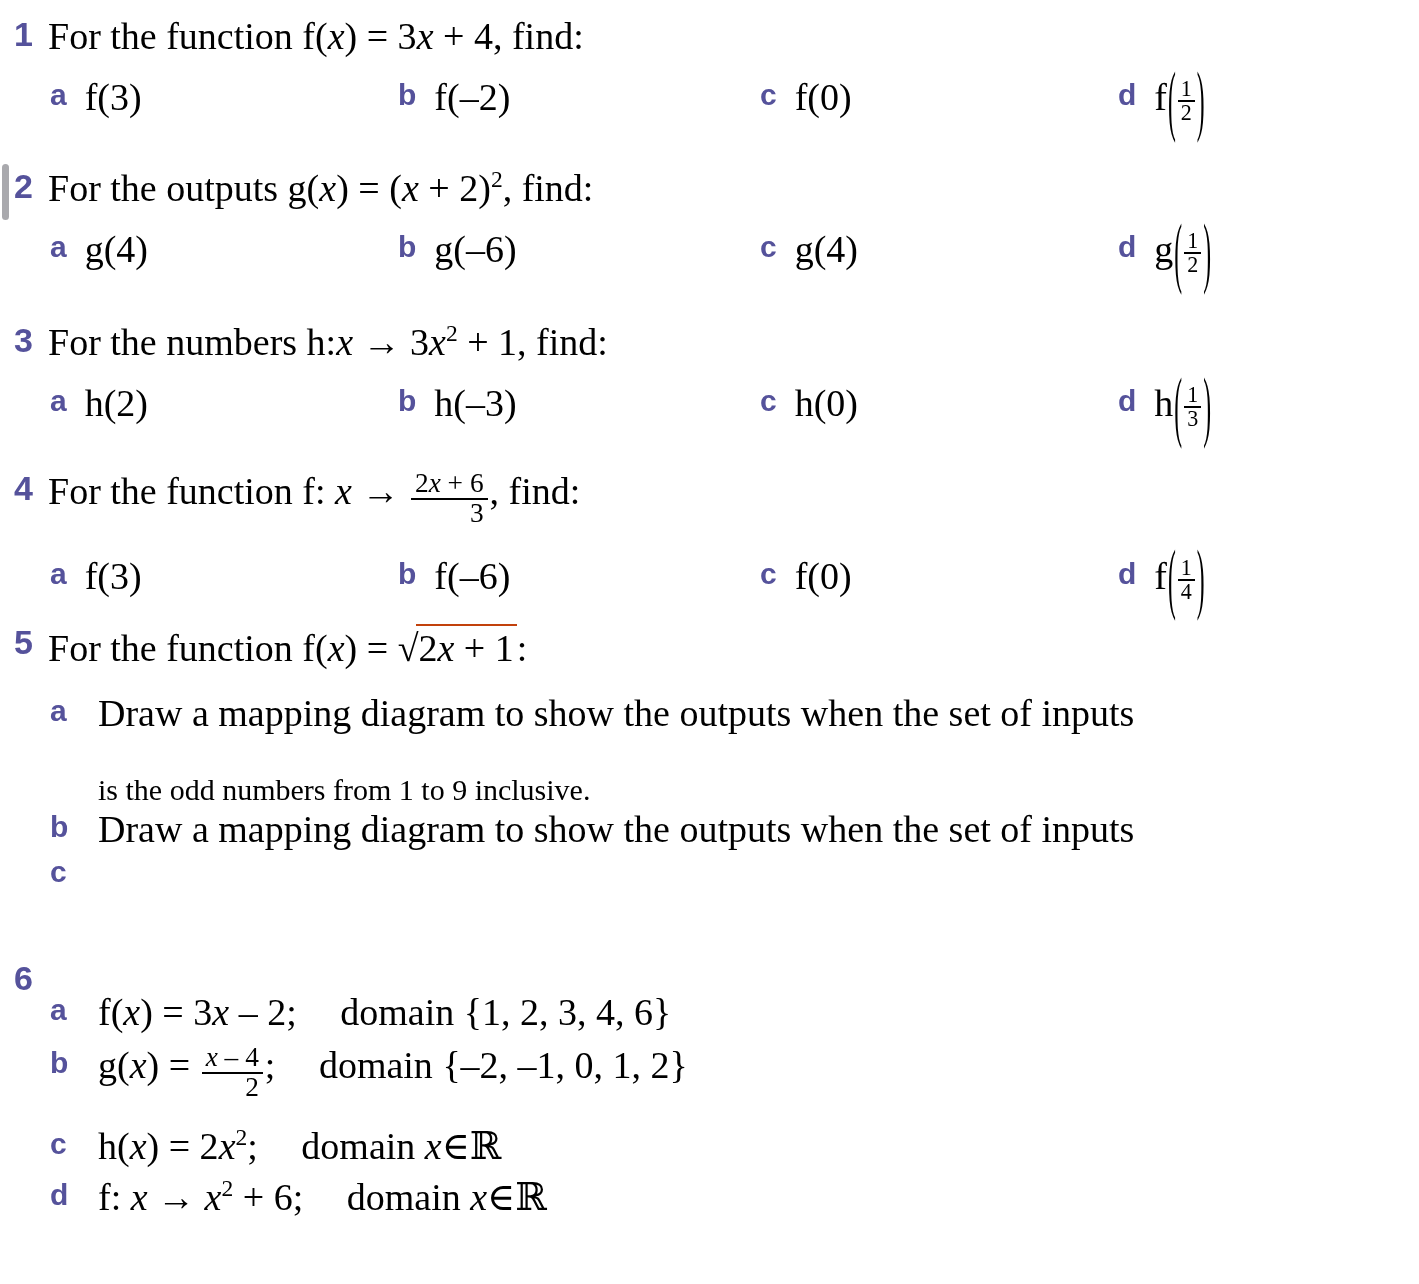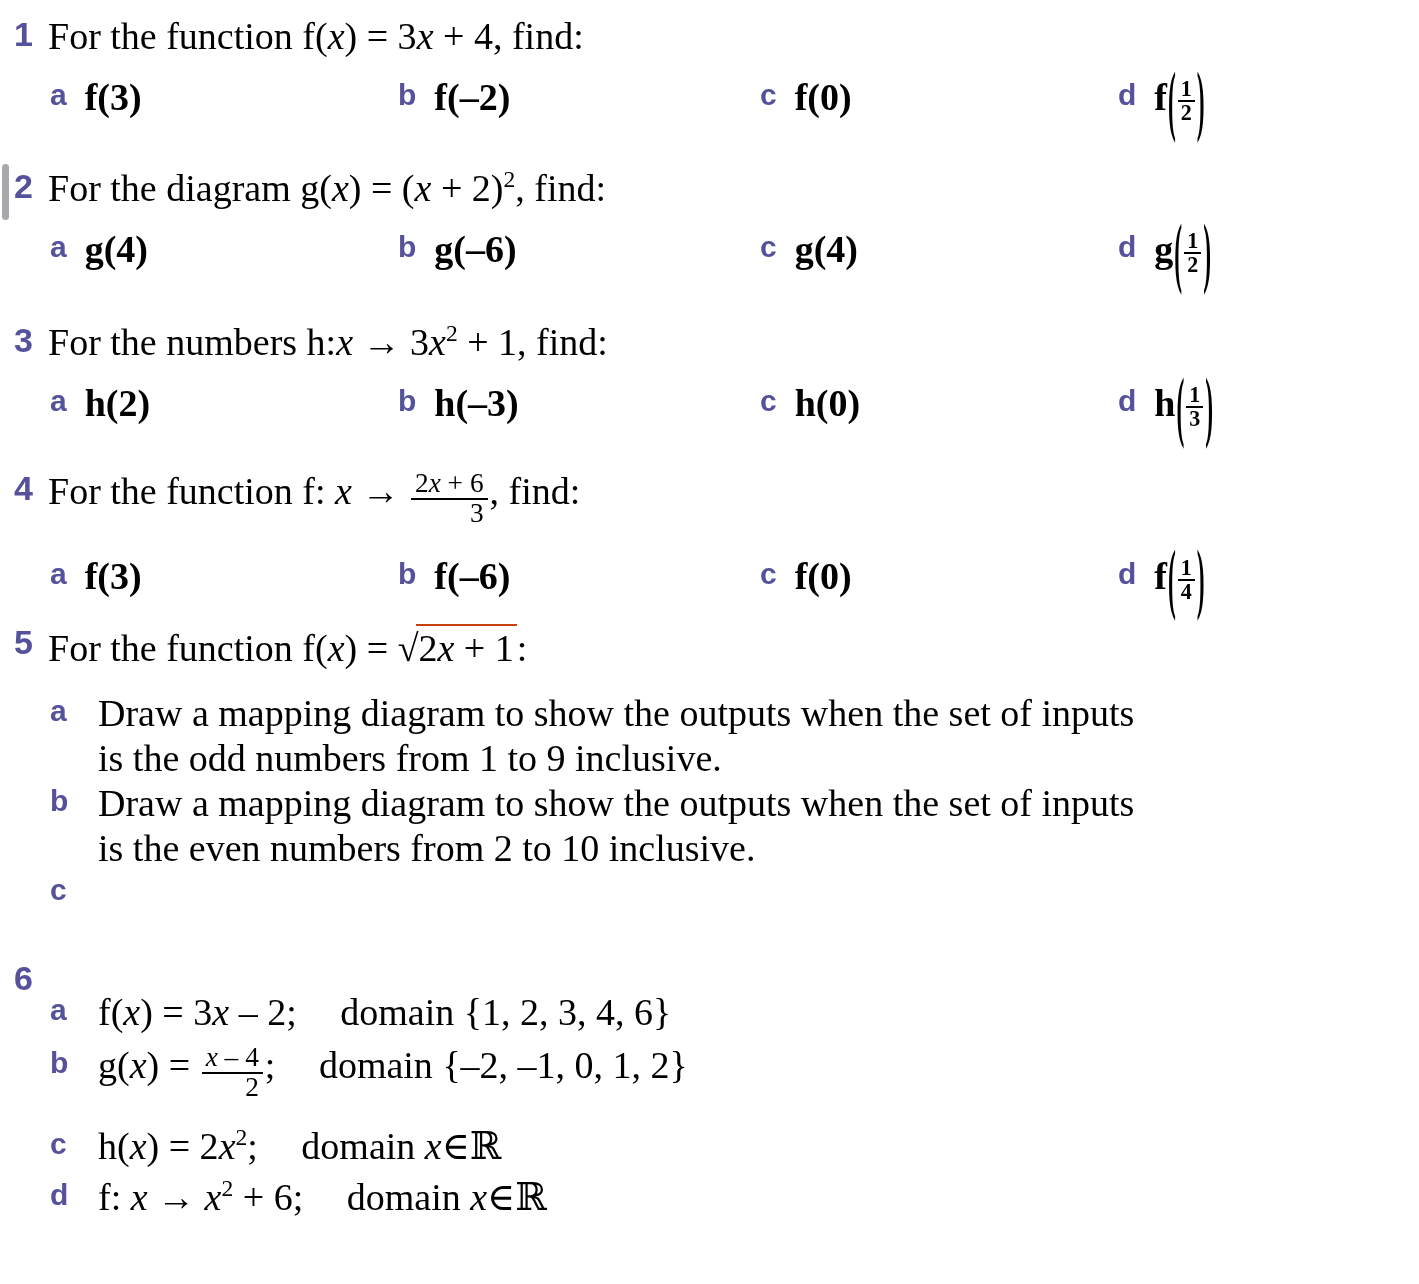--- a/index.html
+++ b/index.html
@@ -58,42 +58,43 @@
     align-items: flex-start;
   }
   .plet {
     font-family: "Liberation Sans", "DejaVu Sans", sans-serif;
     font-weight: bold;
     font-size: 30px;
     color: #55529b;
     margin-right: 18px;
     line-height: 1.35;
   }
-  .pbody { line-height: 1.2; font-weight: bold; }
+  .pbody { line-height: 1.2; }
 
   
   .part-line {
     position: relative;
     font-size: 38px;
     padding-left: 98px;
     line-height: 1.18;
   }
   .part-line .plet-abs {
     position: absolute;
     left: 50px;
     top: 2px;
     font-family: "Liberation Sans", "DejaVu Sans", sans-serif;
     font-weight: bold;
     font-size: 30px;
     color: #55529b;
   }
   .cont-line {
-    font-size: 38px;
+    font-size: 30px;
     padding-left: 98px;
     line-height: 1.18;
+    margin-top: 36px;
   }
 
   
   .mi { font-style: italic; }
   .sup { font-size: 0.62em; vertical-align: super; line-height: 0; }
 
   .frac {
     display: inline-block;
     vertical-align: -0.48em;
     text-align: right;
@@ -191,21 +192,21 @@
                 <span class="den">2</span>
               </span>
               <span class="pr">)</span>
             </span></span>
       </div>
     </div>
   </div>
 
   <div class="q" style="position:absolute; left:0; top:168px; width:1419px;">
     <div class="qhead">
-      <span class="qnum">2</span><span>For the diagram g(</span><span class="mi">x</span><span>) = (</span><span class="mi">x</span><span> + 2)</span><span class="sup">2</span><span>, find:</span>
+      <span class="qnum">2</span><span>For the outputs g(</span><span class="mi">x</span><span>) = (</span><span class="mi">x</span><span> + 2)</span><span class="sup">2</span><span>, find:</span>
     </div>
     <div class="partsrow" style="margin-top:18px;">
       <div class="part-col" style="left:50px;">
         <span class="plet">a</span>
         <span class="pbody">g(4)</span>
       </div>
       <div class="part-col" style="left:398px;">
         <span class="plet">b</span>
         <span class="pbody">g(–6)</span>
       </div>
@@ -297,21 +298,20 @@
     <div class="part-line" style="margin-top:22px;">
       <span class="plet-abs">a</span>
       <span>Draw a mapping diagram to show the outputs when the set of inputs</span>
     </div>
     <div class="cont-line">is the odd numbers from 1 to 9 inclusive.</div>
 
     <div class="part-line">
       <span class="plet-abs">b</span>
       <span>Draw a mapping diagram to show the outputs when the set of inputs</span>
     </div>
-    <div class="cont-line">is the even numbers from 2 to 10 inclusive.</div>
 
     <div class="part-line">
       <span class="plet-abs">c</span>
     </div>
   </div>
 
   <div class="q" style="position:absolute; left:0; top:960px; width:1419px;">
     <div class="qhead">
       <span class="qnum">6</span>
     </div>

